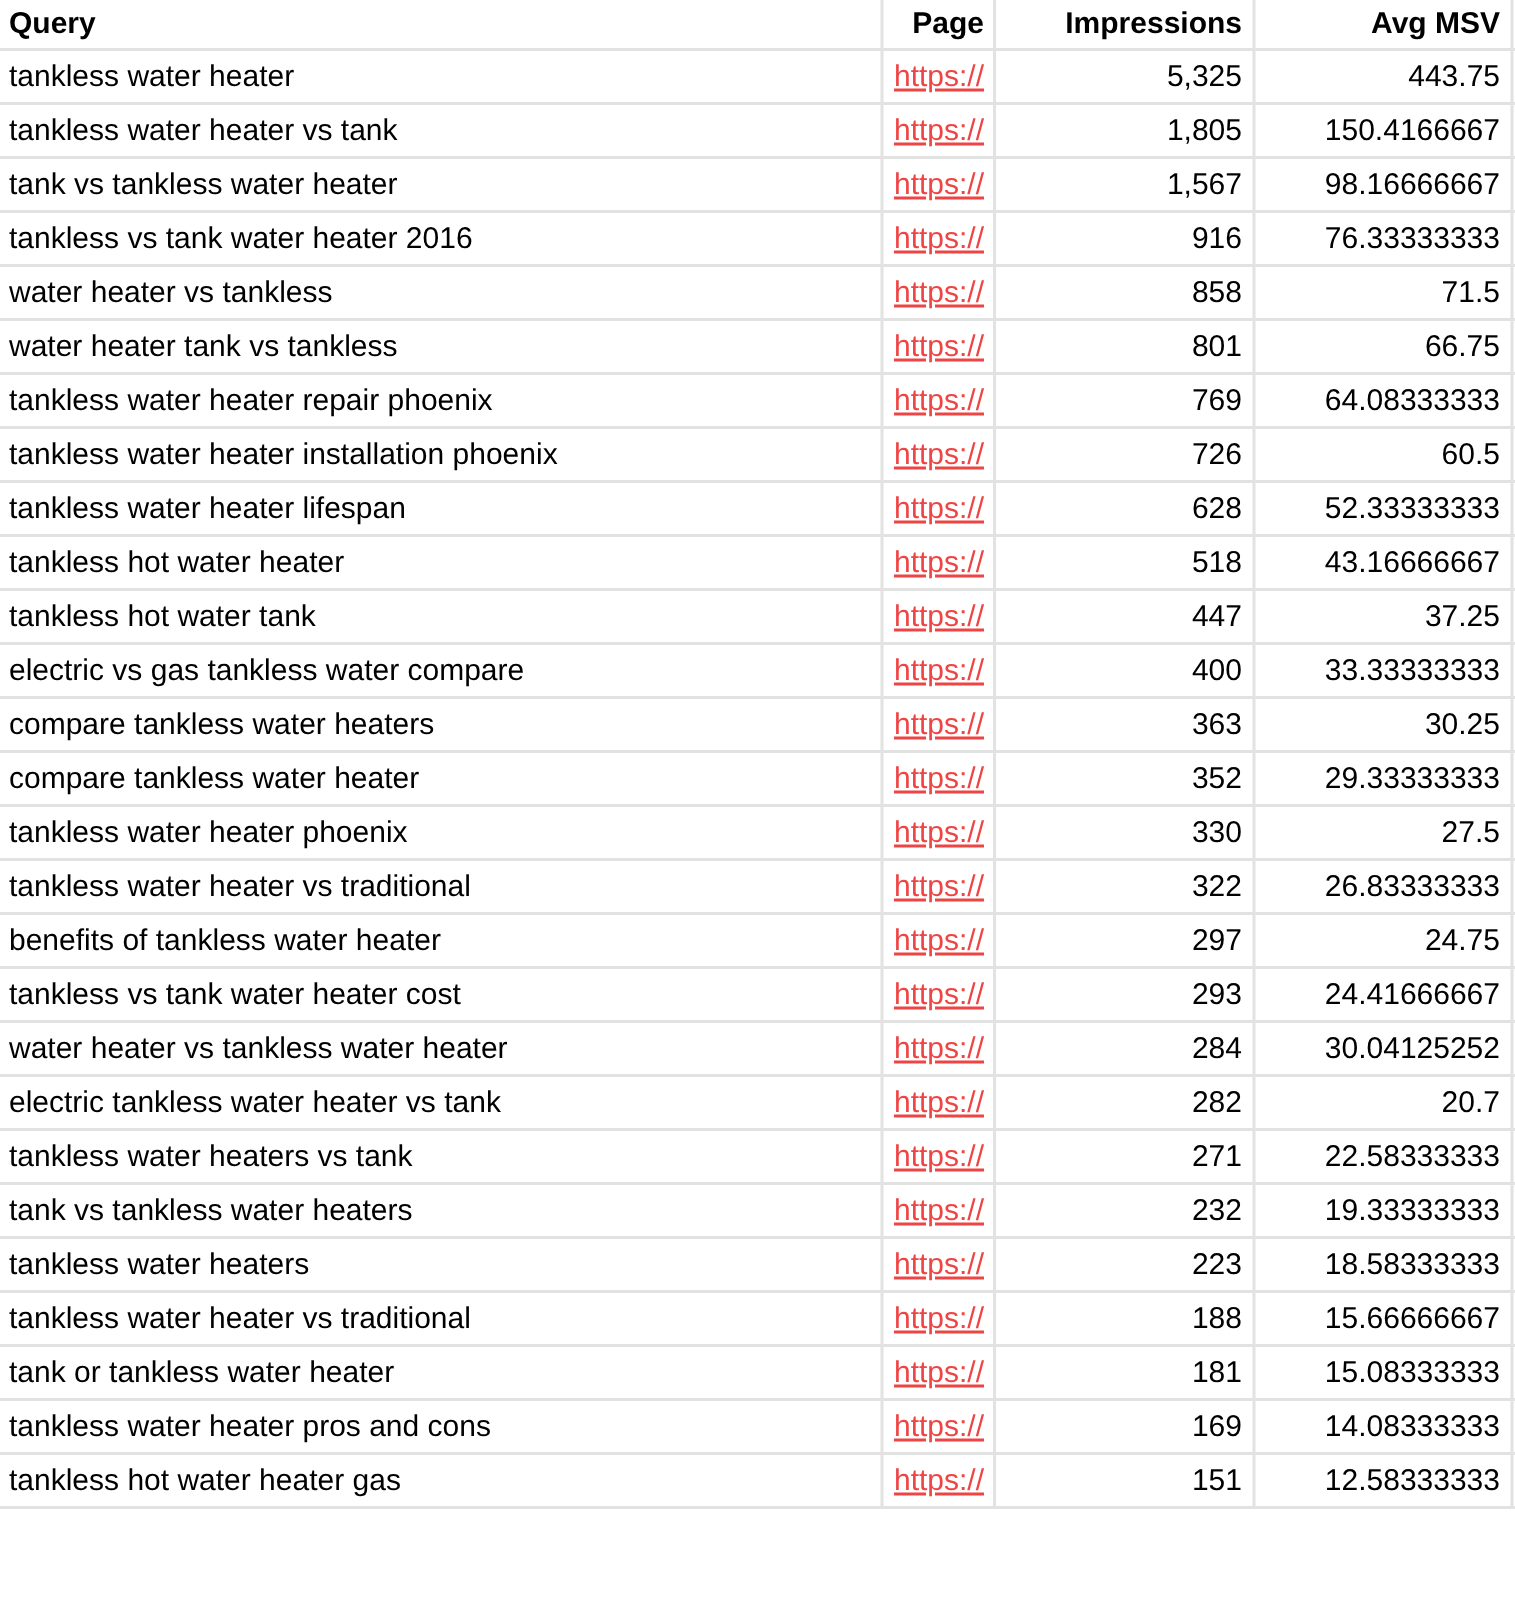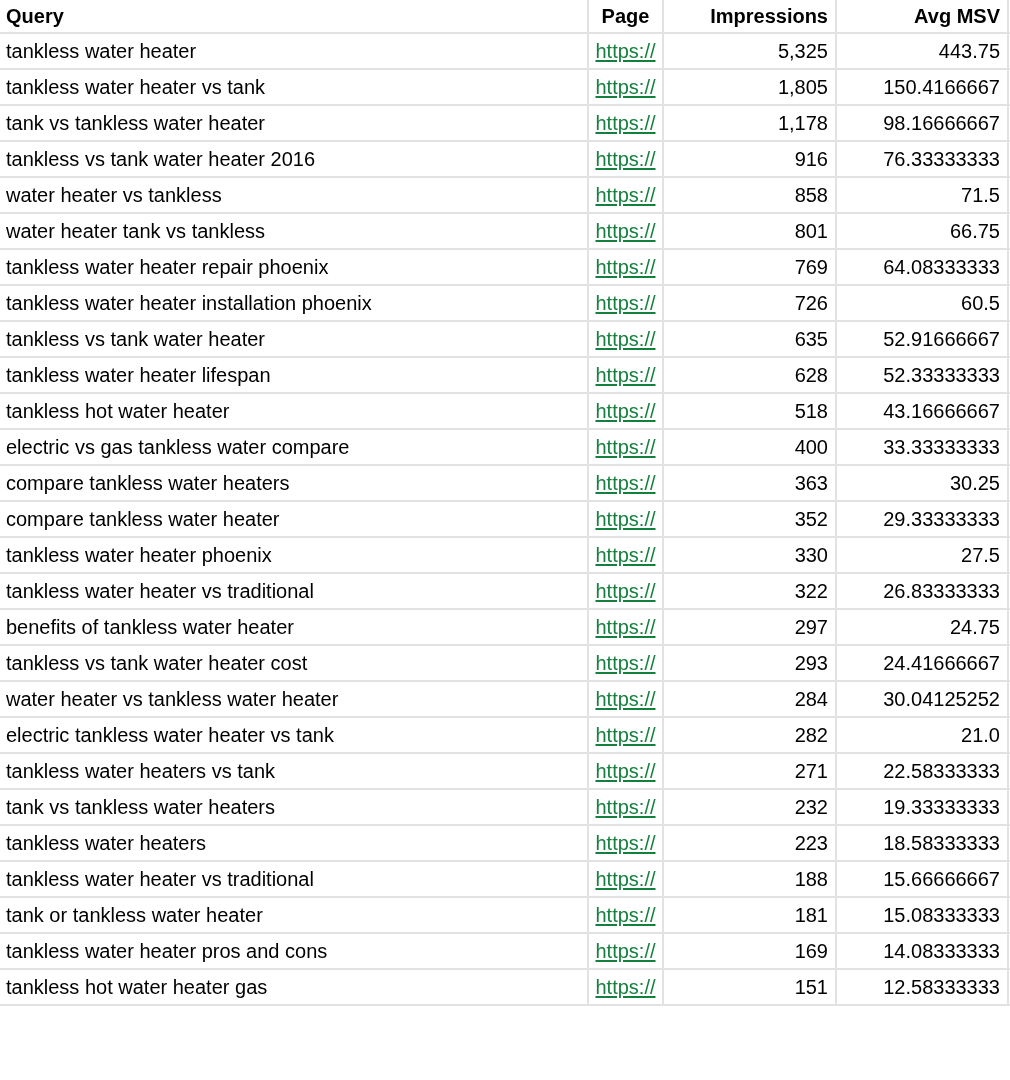--- a/index.html
+++ b/index.html
@@ -40,25 +40,25 @@
     height: 34px;
     line-height: 34px;
     vertical-align: middle;
   }
   th {
     height: 32px;
     line-height: 32px;
     font-weight: bold;
   }
   th.q, td.q { text-align: left; padding-left: 6px; }
-  th.p, td.p { text-align: center; padding-left: 6px; }
+  th.p, td.p { text-align: right; padding-left: 6px; }
   th.n, td.n { text-align: right; padding-right: 7px; }
   td.rest, th.rest { border-right: none; padding: 0; }
   a.link {
-    color: #15803d;
+    color: #ef4444;
     text-decoration: underline;
     text-underline-offset: 2px;
   }
 </style>
 </head>
 <body>
 
 <div class="sheet">
   <table>
     <colgroup>
@@ -88,21 +88,21 @@
         <tr>
           <td class="q">tankless water heater vs tank</td>
           <td class="p"><a class="link">https://</a></td>
           <td class="n">1,805</td>
           <td class="n">150.4166667</td>
           <td class="rest"></td>
         </tr>
         <tr>
           <td class="q">tank vs tankless water heater</td>
           <td class="p"><a class="link">https://</a></td>
-          <td class="n">1,178</td>
+          <td class="n">1,567</td>
           <td class="n">98.16666667</td>
           <td class="rest"></td>
         </tr>
         <tr>
           <td class="q">tankless vs tank water heater 2016</td>
           <td class="p"><a class="link">https://</a></td>
           <td class="n">916</td>
           <td class="n">76.33333333</td>
           <td class="rest"></td>
         </tr>
@@ -128,41 +128,41 @@
           <td class="rest"></td>
         </tr>
         <tr>
           <td class="q">tankless water heater installation phoenix</td>
           <td class="p"><a class="link">https://</a></td>
           <td class="n">726</td>
           <td class="n">60.5</td>
           <td class="rest"></td>
         </tr>
         <tr>
-          <td class="q">tankless vs tank water heater</td>
-          <td class="p"><a class="link">https://</a></td>
-          <td class="n">635</td>
-          <td class="n">52.91666667</td>
-          <td class="rest"></td>
-        </tr>
-        <tr>
           <td class="q">tankless water heater lifespan</td>
           <td class="p"><a class="link">https://</a></td>
           <td class="n">628</td>
           <td class="n">52.33333333</td>
           <td class="rest"></td>
         </tr>
         <tr>
           <td class="q">tankless hot water heater</td>
           <td class="p"><a class="link">https://</a></td>
           <td class="n">518</td>
           <td class="n">43.16666667</td>
           <td class="rest"></td>
         </tr>
         <tr>
+          <td class="q">tankless hot water tank</td>
+          <td class="p"><a class="link">https://</a></td>
+          <td class="n">447</td>
+          <td class="n">37.25</td>
+          <td class="rest"></td>
+        </tr>
+        <tr>
           <td class="q">electric vs gas tankless water compare</td>
           <td class="p"><a class="link">https://</a></td>
           <td class="n">400</td>
           <td class="n">33.33333333</td>
           <td class="rest"></td>
         </tr>
         <tr>
           <td class="q">compare tankless water heaters</td>
           <td class="p"><a class="link">https://</a></td>
           <td class="n">363</td>
@@ -208,21 +208,21 @@
           <td class="q">water heater vs tankless water heater</td>
           <td class="p"><a class="link">https://</a></td>
           <td class="n">284</td>
           <td class="n">30.04125252</td>
           <td class="rest"></td>
         </tr>
         <tr>
           <td class="q">electric tankless water heater vs tank</td>
           <td class="p"><a class="link">https://</a></td>
           <td class="n">282</td>
-          <td class="n">21.0</td>
+          <td class="n">20.7</td>
           <td class="rest"></td>
         </tr>
         <tr>
           <td class="q">tankless water heaters vs tank</td>
           <td class="p"><a class="link">https://</a></td>
           <td class="n">271</td>
           <td class="n">22.58333333</td>
           <td class="rest"></td>
         </tr>
         <tr>

